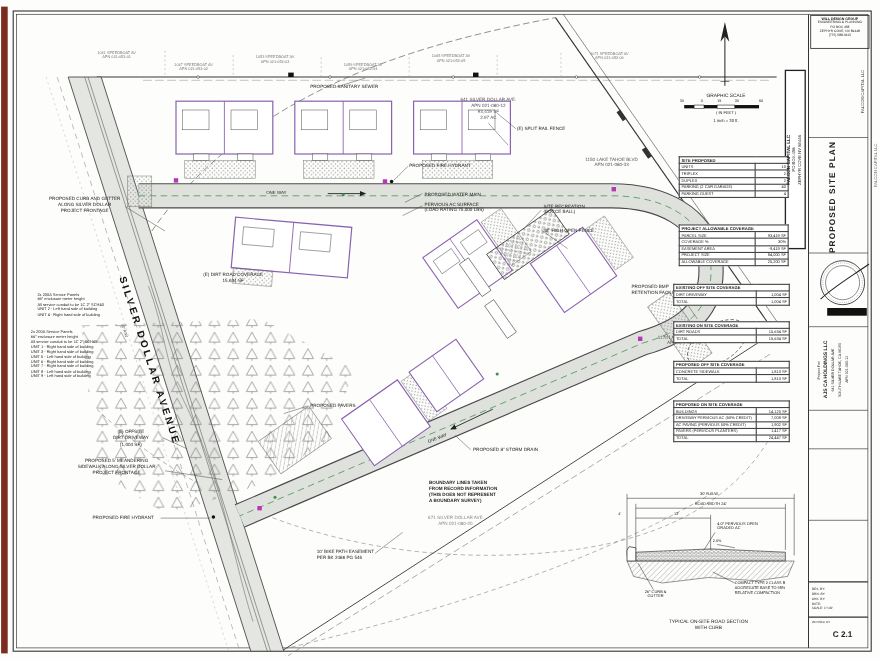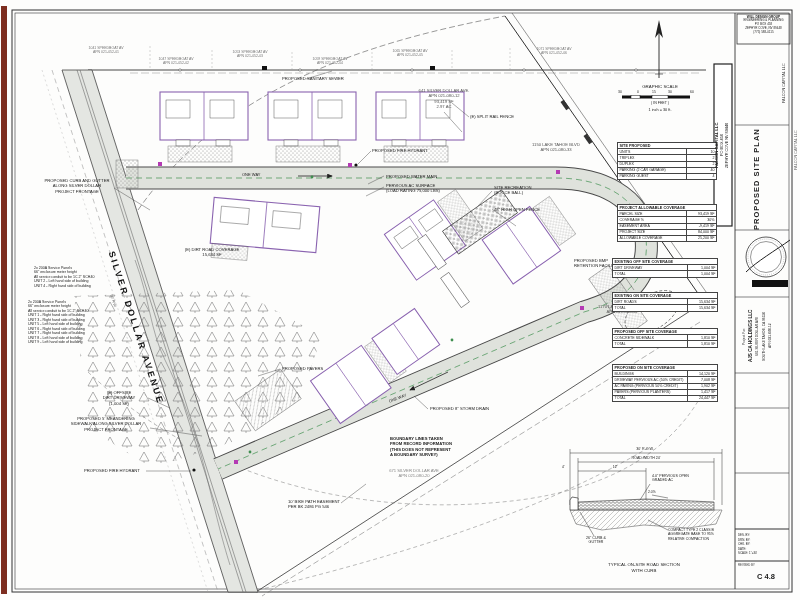--- a/index.html
+++ b/index.html
@@ -533,14 +533,14 @@
       <div>APN 021-080-12</div>
     </div>
   <div class="info-lines">
       <div>DES. BY:</div>
       <div>DRN. BY:</div>
       <div>CHK. BY:</div>
       <div>DATE:</div>
       <div>SCALE: 1"=30'</div>
     </div>
   <div class="tb-abs revised">REVISED BY</div>
-  <div class="tb-abs sheetno">C 4.8</div>
+  <div class="tb-abs sheetno">C 2.1</div>
 </div>
 
 </body></html>

